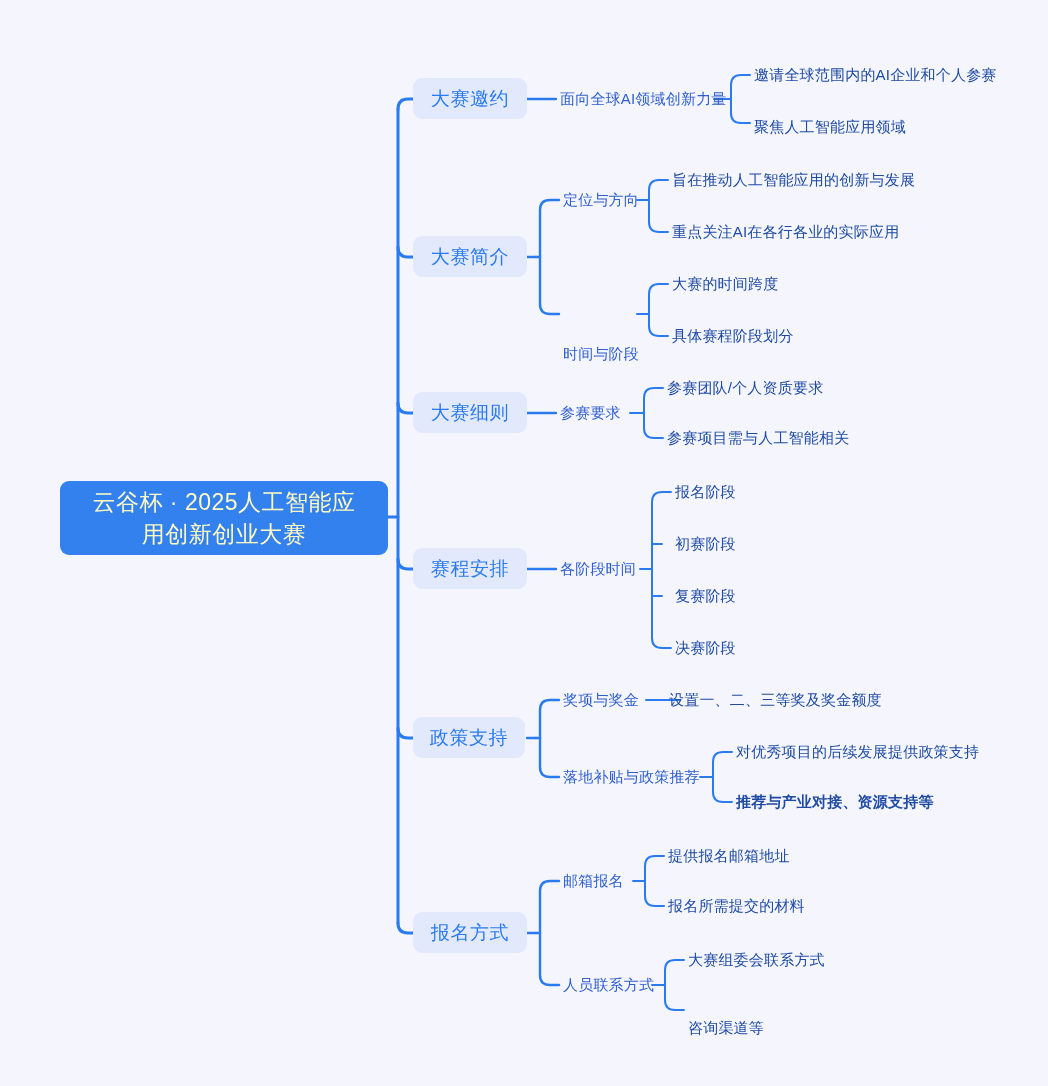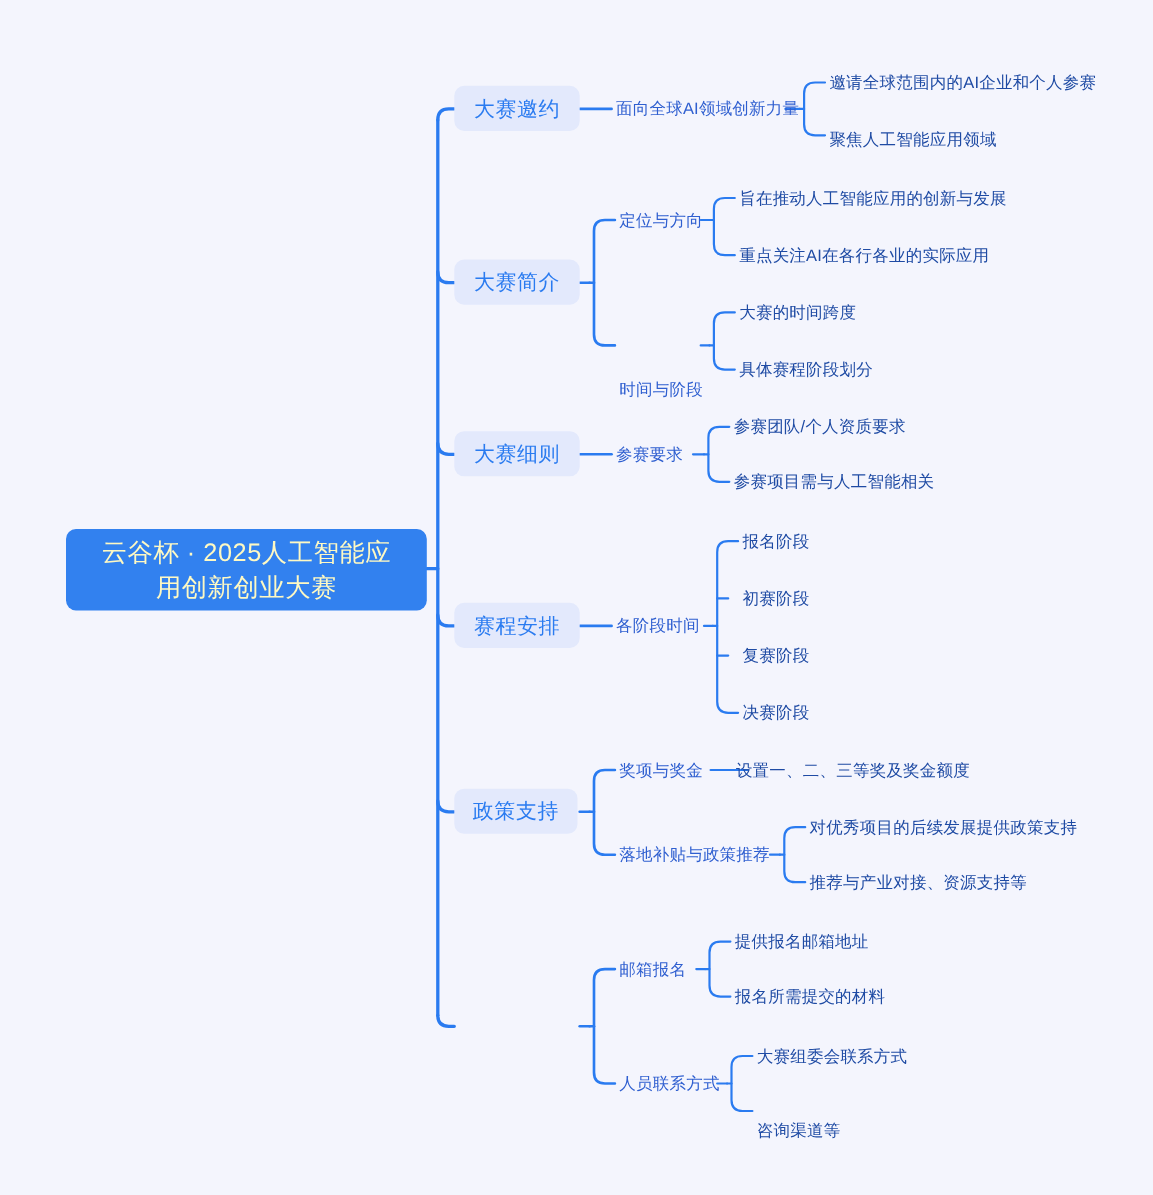--- a/index.html
+++ b/index.html
@@ -151,20 +151,23 @@
   </div>
   <div class="node lvl2" style="left:413px;top:392px;width:114px;">
     <span>大赛细则</span>
   </div>
   <div class="node lvl2" style="left:413px;top:548px;width:114px;">
     <span>赛程安排</span>
   </div>
   <div class="node lvl2" style="left:413px;top:717px;width:112px;">
     <span>政策支持</span>
   </div>
+  <div class="node lvl2" style="left:413px;top:912px;width:114px;">
+    <span>报名方式</span>
+  </div>
 
   <div class="node lvl3" style="left:560px;top:89px;">
     <span>面向全球AI领域创新力量</span>
   </div>
   <div class="node lvl4" style="left:754px;top:65px;">
     <span>邀请全球范围内的AI企业和个人参赛</span>
   </div>
   <div class="node lvl4" style="left:754px;top:117px;">
     <span>聚焦人工智能应用领域</span>
   </div>
@@ -221,21 +224,21 @@
   <div class="node lvl4" style="left:669px;top:690px;">
     <span>设置一、二、三等奖及奖金额度</span>
   </div>
 
   <div class="node lvl3" style="left:563px;top:767px;">
     <span>落地补贴与政策推荐</span>
   </div>
   <div class="node lvl4" style="left:736px;top:742px;">
     <span>对优秀项目的后续发展提供政策支持</span>
   </div>
-  <div class="node lvl4" style="left:736px;top:792px;">
+  <div class="node lvl4" style="left:736px;top:792px;font-weight:bold;">
     <span>推荐与产业对接、资源支持等</span>
   </div>
 
   <div class="node lvl3" style="left:563px;top:871px;justify-content:center;">
     <span>邮箱报名</span>
   </div>
   <div class="node lvl4" style="left:668px;top:846px;">
     <span>提供报名邮箱地址</span>
   </div>
   <div class="node lvl4" style="left:668px;top:896px;">

